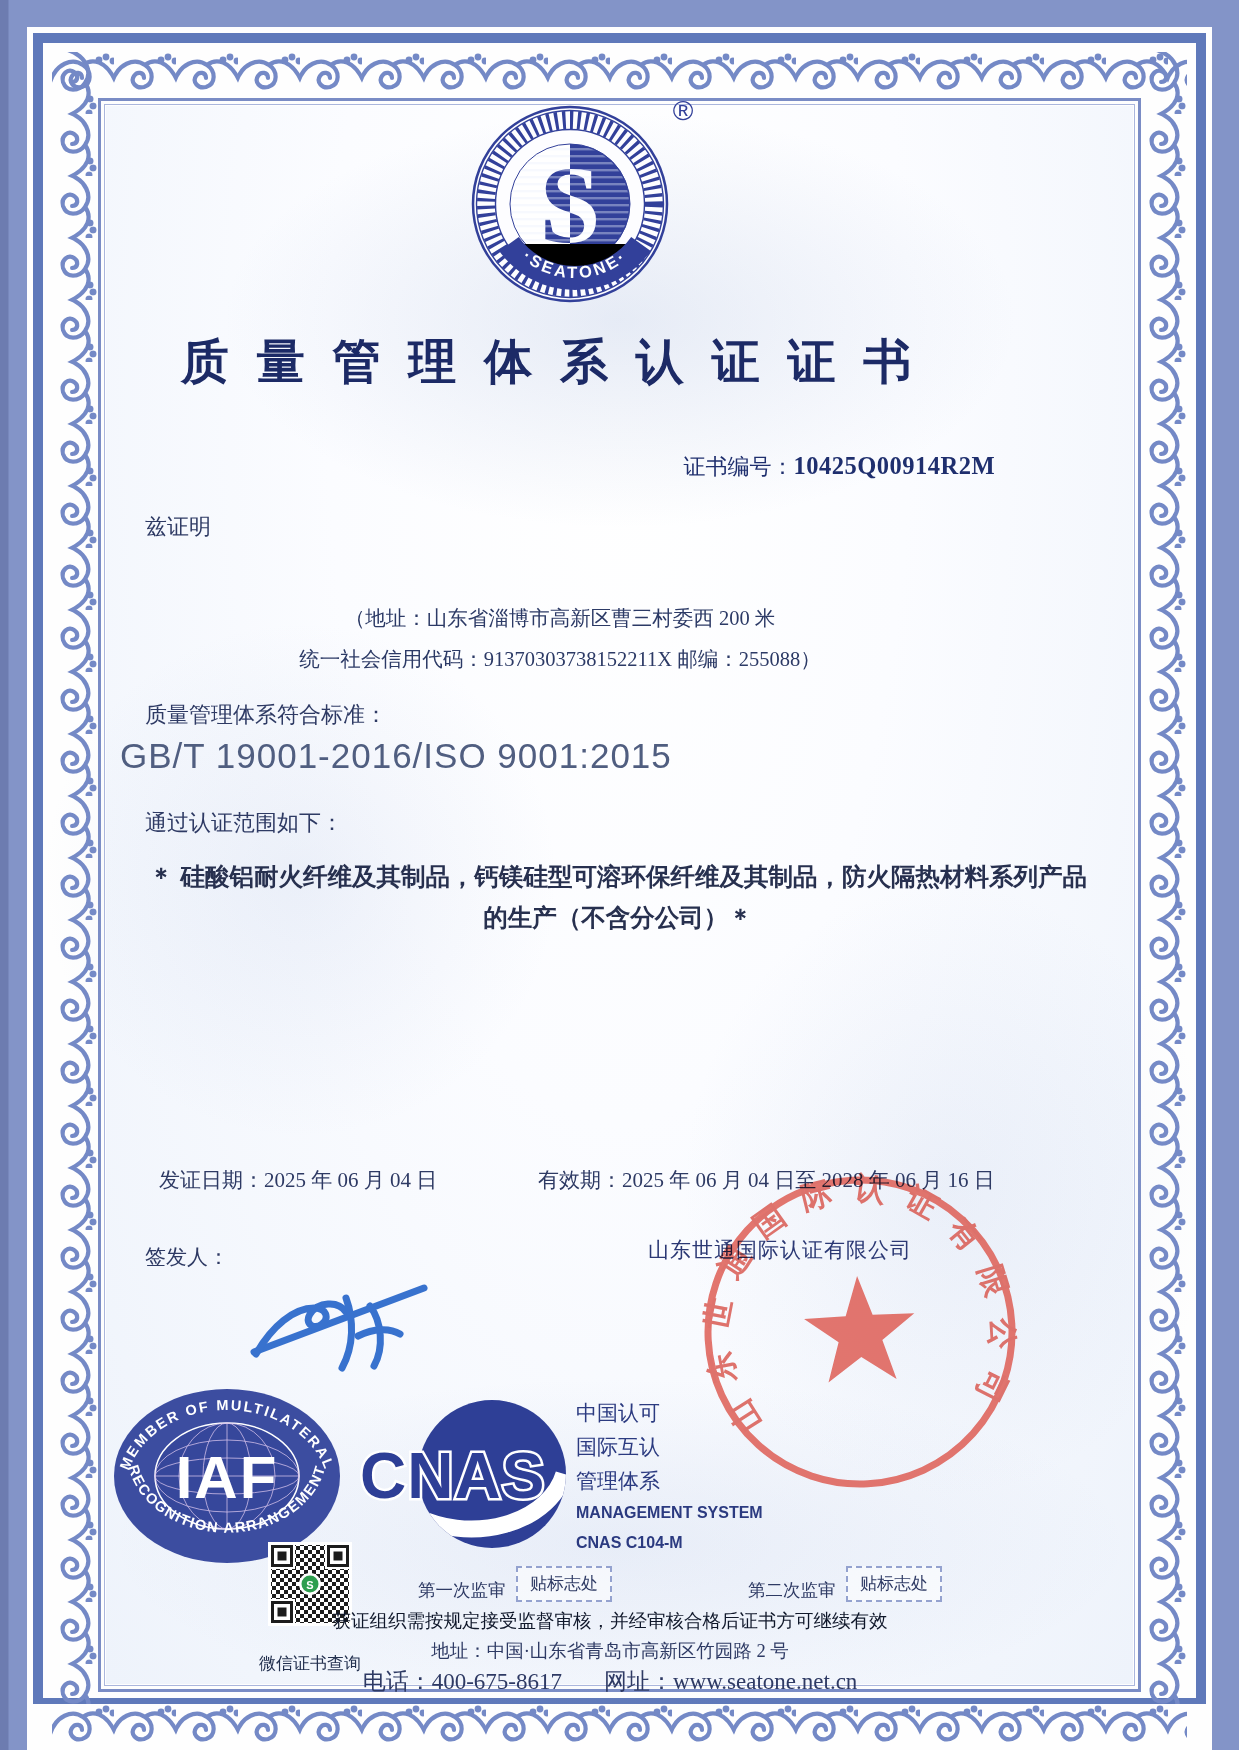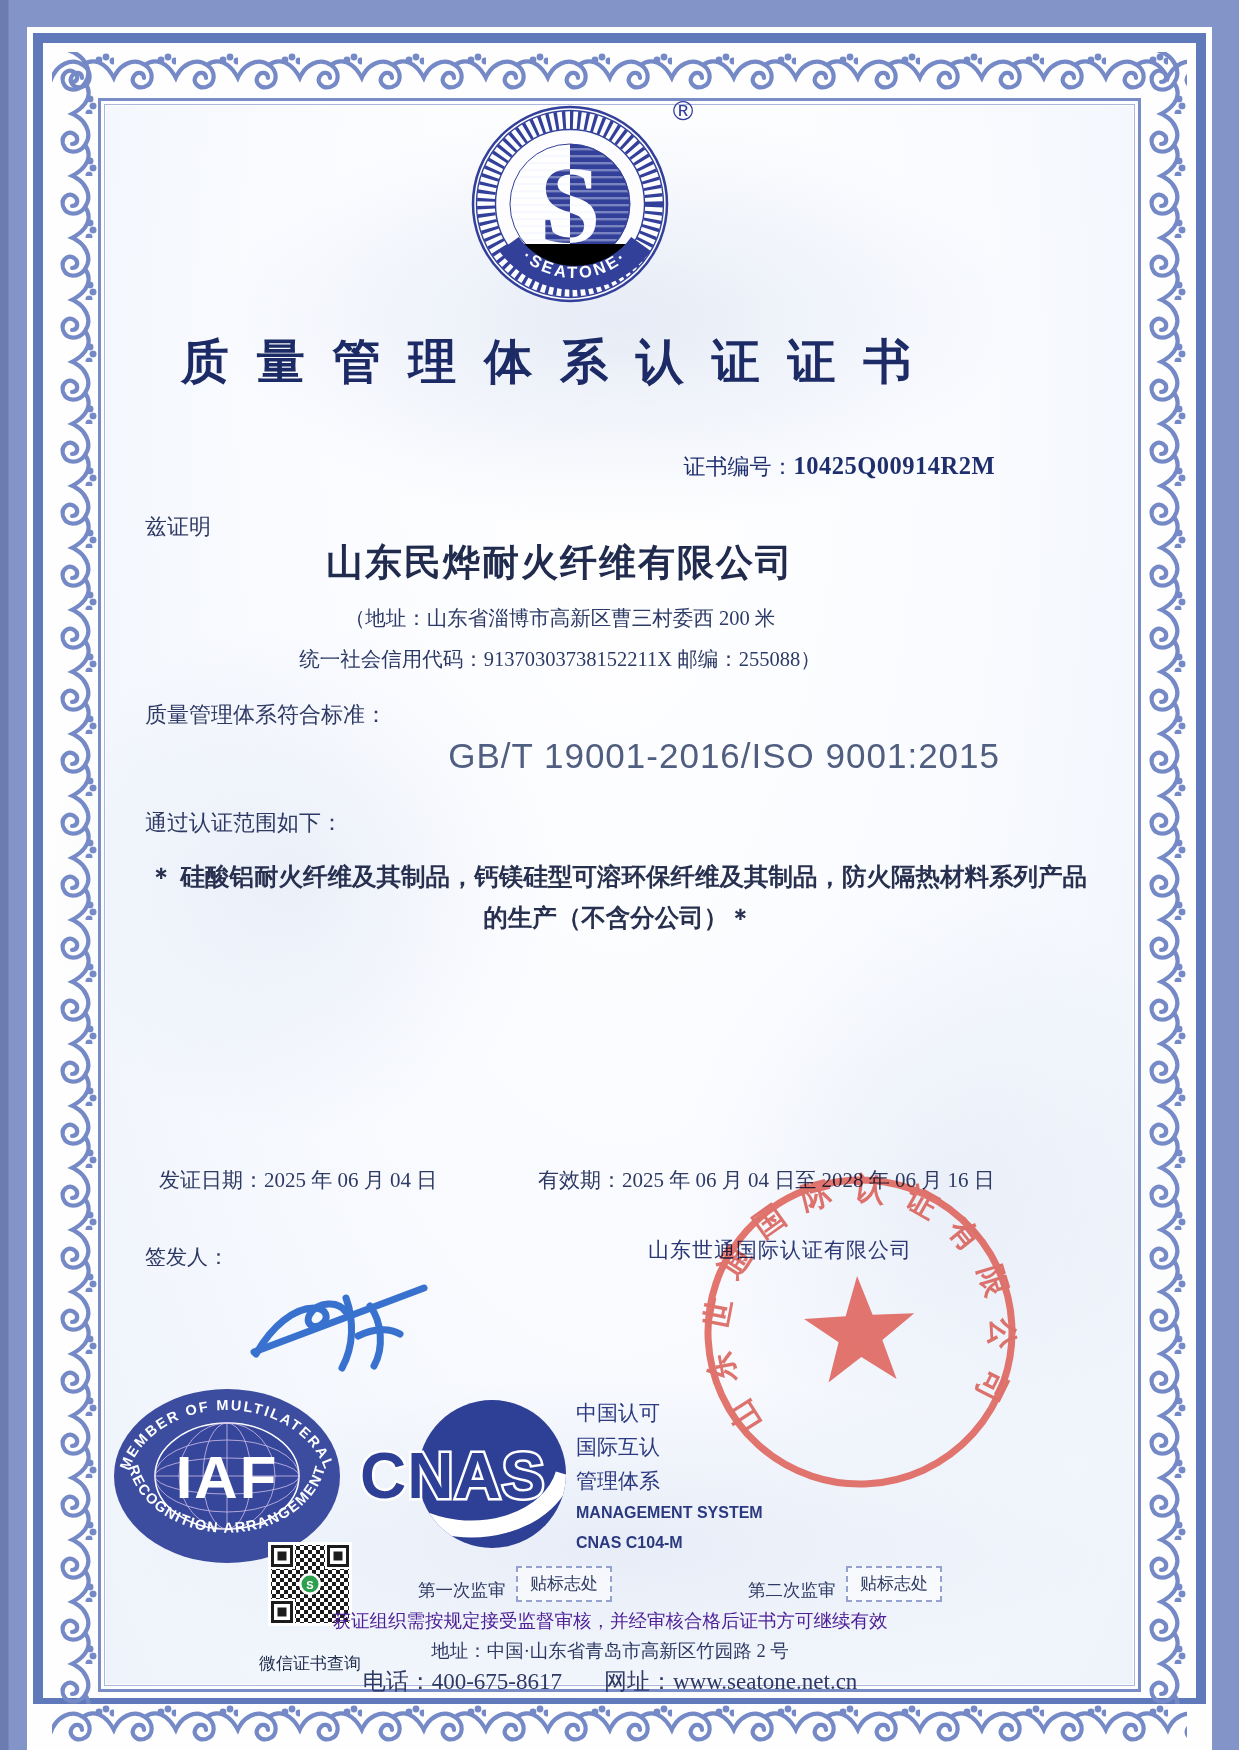--- a/index.html
+++ b/index.html
@@ -28,21 +28,21 @@
          color:#1c2a66;letter-spacing:.58em;white-space:nowrap;}
   .certno{left:420px;top:452px;width:575px;text-align:right;color:#1f2f6e;font-size:22px;}
   .certno b{font-size:24.5px;letter-spacing:.5px;}
   .lbl{color:#2e3a64;font-size:22px;}
   .certify{left:145px;top:512px;}
   .company{left:120px;top:538px;width:880px;text-align:center;font-size:37px;font-weight:bold;
            color:#212b4e;letter-spacing:2px;}
   .addr1{left:120px;top:604px;width:880px;text-align:center;font-size:20.5px;color:#2c3a66;}
   .addr2{left:120px;top:645px;width:880px;text-align:center;font-size:20.5px;color:#2c3a66;}
   .stdlbl{left:145px;top:700px;}
-  .standard{left:120px;top:736px;width:880px;text-align:right;font-size:35px;color:#505e80;letter-spacing:1px;}
+  .standard{left:120px;top:736px;width:880px;text-align:left;font-size:35px;color:#505e80;letter-spacing:1px;}
   .scopelbl{left:145px;top:808px;}
   .scope{left:138px;top:856px;width:960px;text-align:center;font-size:24.5px;font-weight:bold;
          color:#27304f;line-height:41px;}
   .fineprint{left:142px;top:1022px;width:958px;font-size:19.5px;color:#2e3a64;line-height:45px;
              text-align:justify;}
   .dateline{top:1166px;font-size:21px;color:#2e3a64;white-space:nowrap;}
   .issue{left:159px;}
   .valid{left:538px;}
   .signer{left:145px;top:1243px;font-size:21px;color:#2e3a64;}
   .issuer{left:648px;top:1236px;font-size:21px;color:#2b3874;letter-spacing:1px;z-index:6;}
@@ -53,21 +53,21 @@
   .cnasblk{left:576px;top:1396px;color:#2b3a80;}
   .cnasblk .zh{font-size:21px;line-height:34px;}
   .cnasblk .en{font-size:16px;line-height:30px;font-weight:bold;font-family:"Liberation Sans","DejaVu Sans",sans-serif;}
   .qr{left:268px;top:1542px;}
   .qrcap{left:250px;top:1652px;width:120px;text-align:center;font-size:17px;color:#23304f;font-family:Liberation Mono, monospace;}
   .audit{top:1578px;font-size:17.5px;color:#2e3a64;}
   .a1{left:418px;} .a2{left:748px;}
   .sticker{top:1566px;width:92px;height:32px;border:2px dashed #94a2cf;background:rgba(255,255,255,.55);
            text-align:center;line-height:32px;font-size:17px;color:#2e3a64;}
   .s1{left:516px;} .s2{left:846px;}
-  .note{left:300px;top:1608px;width:620px;text-align:center;font-size:18.5px;color:#4c1d95;}
+  .note{left:300px;top:1608px;width:620px;text-align:center;font-size:18.5px;color:#0f172a;}
   .orgaddr{left:300px;top:1638px;width:620px;text-align:center;font-size:18.5px;color:#2e3a64;}
   .phones{left:300px;top:1666px;width:620px;text-align:center;font-size:23px;color:#2e3a64;}
   .phones .gap{display:inline-block;width:42px;}
 </style>
 </head>
 <body>
 
 <div class="page">
 
   <div class="abs bd-outer"></div>
@@ -162,21 +162,20 @@
       </text>
       <text x="228" y="28" text-anchor="middle" font-family="Liberation Sans, DejaVu Sans, sans-serif" font-size="28" fill="#32409a">®</text>
     </svg>
 
     <div class="abs title cn">质量管理体系认证证书</div>
     <div class="abs certno cn">
       <span>证书编号：</span><b>10425Q00914R2M</b>
     </div>
 
     <div class="abs lbl certify cn">兹证明</div>
-    <div class="abs company hei">山东民烨耐火纤维有限公司</div>
     <div class="abs addr1 cn">（地址：山东省淄博市高新区曹三村委西 200 米</div>
     <div class="abs addr2 cn">统一社会信用代码：91370303738152211X 邮编：255088）</div>
 
     <div class="abs lbl stdlbl cn">质量管理体系符合标准：</div>
     <div class="abs standard hei">GB/T 19001-2016/ISO 9001:2015</div>
 
     <div class="abs lbl scopelbl cn">通过认证范围如下：</div>
     <div class="abs scope hei">＊ 硅酸铝耐火纤维及其制品，钙镁硅型可溶环保纤维及其制品，防火隔热材料系列产品的生产（不含分公司）＊</div>
 
 

